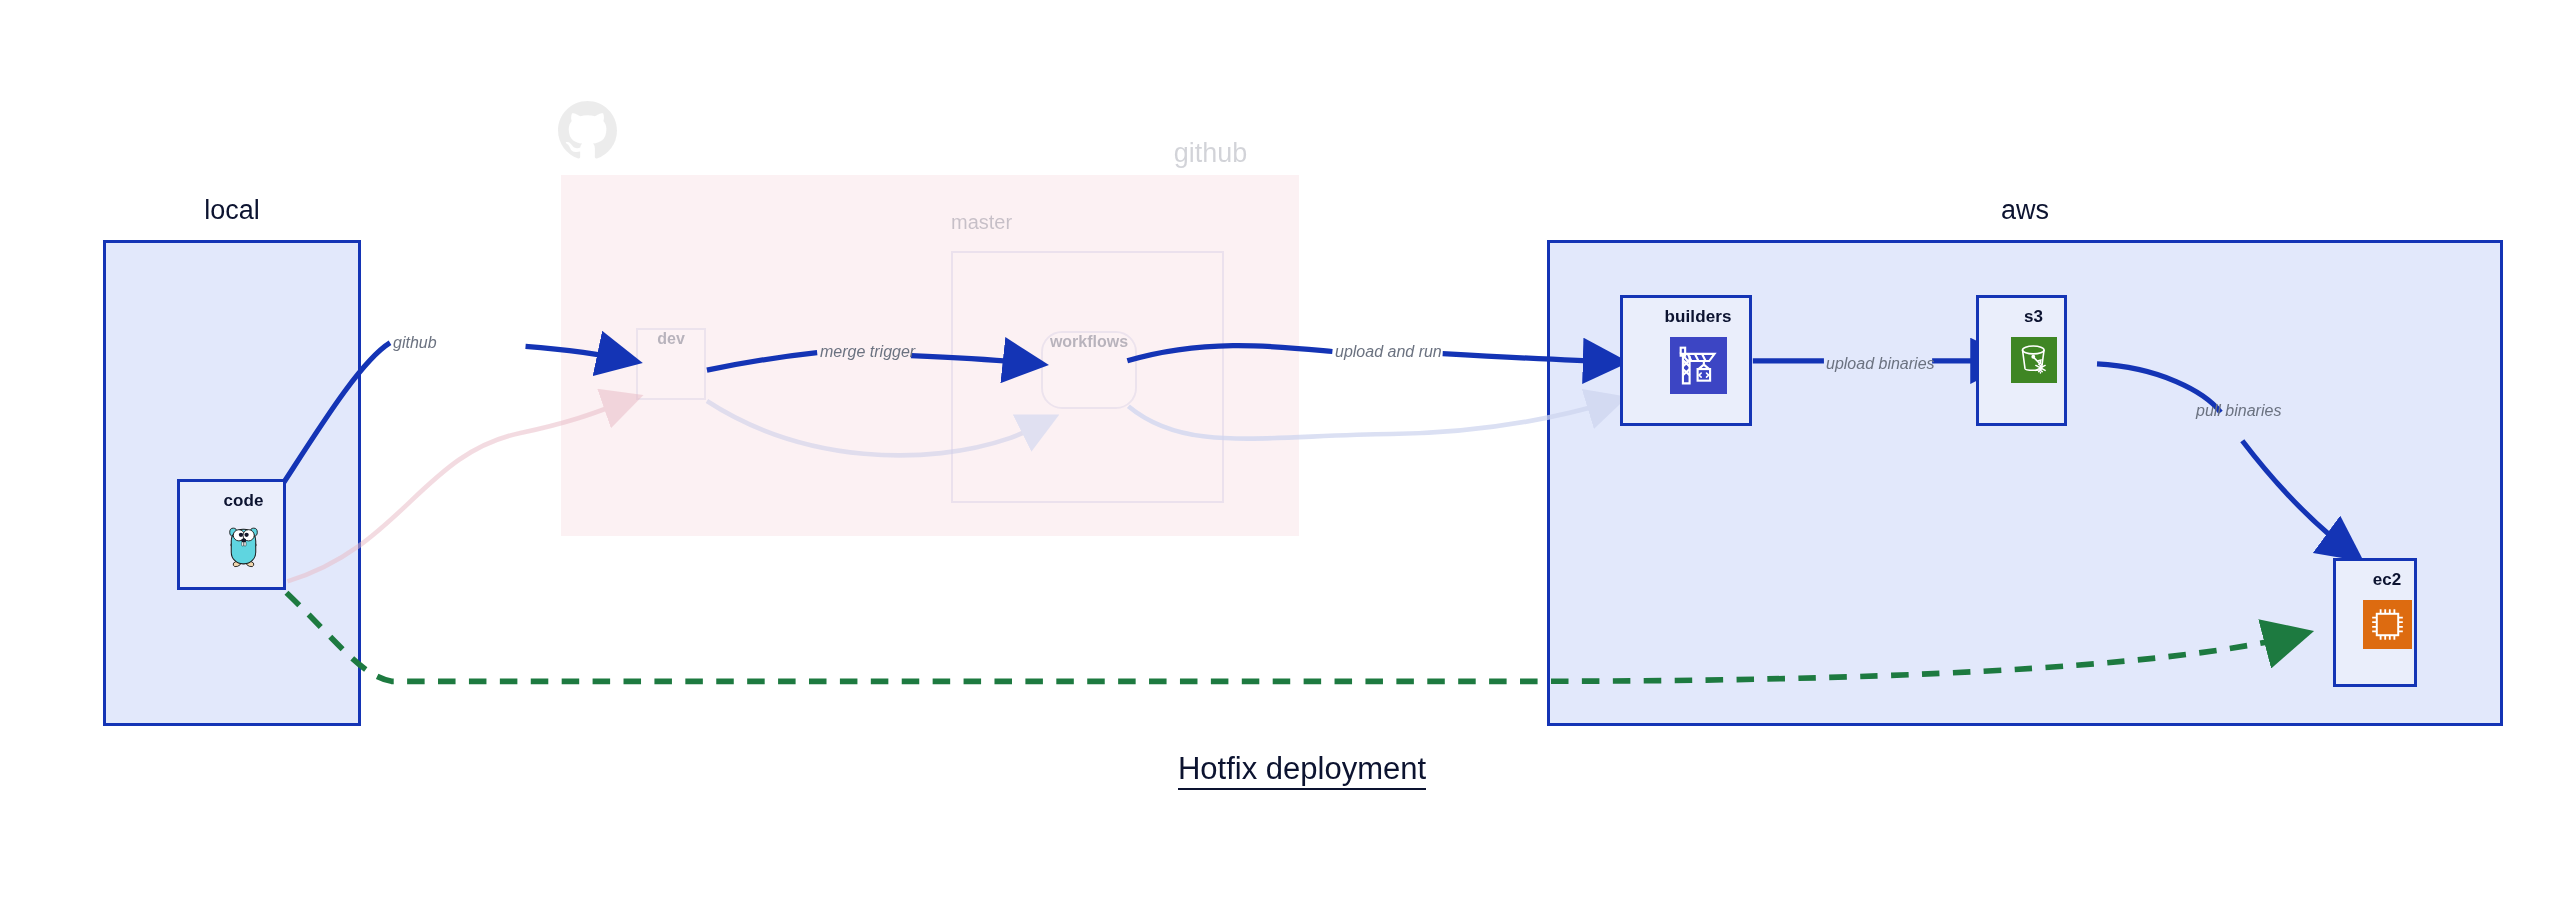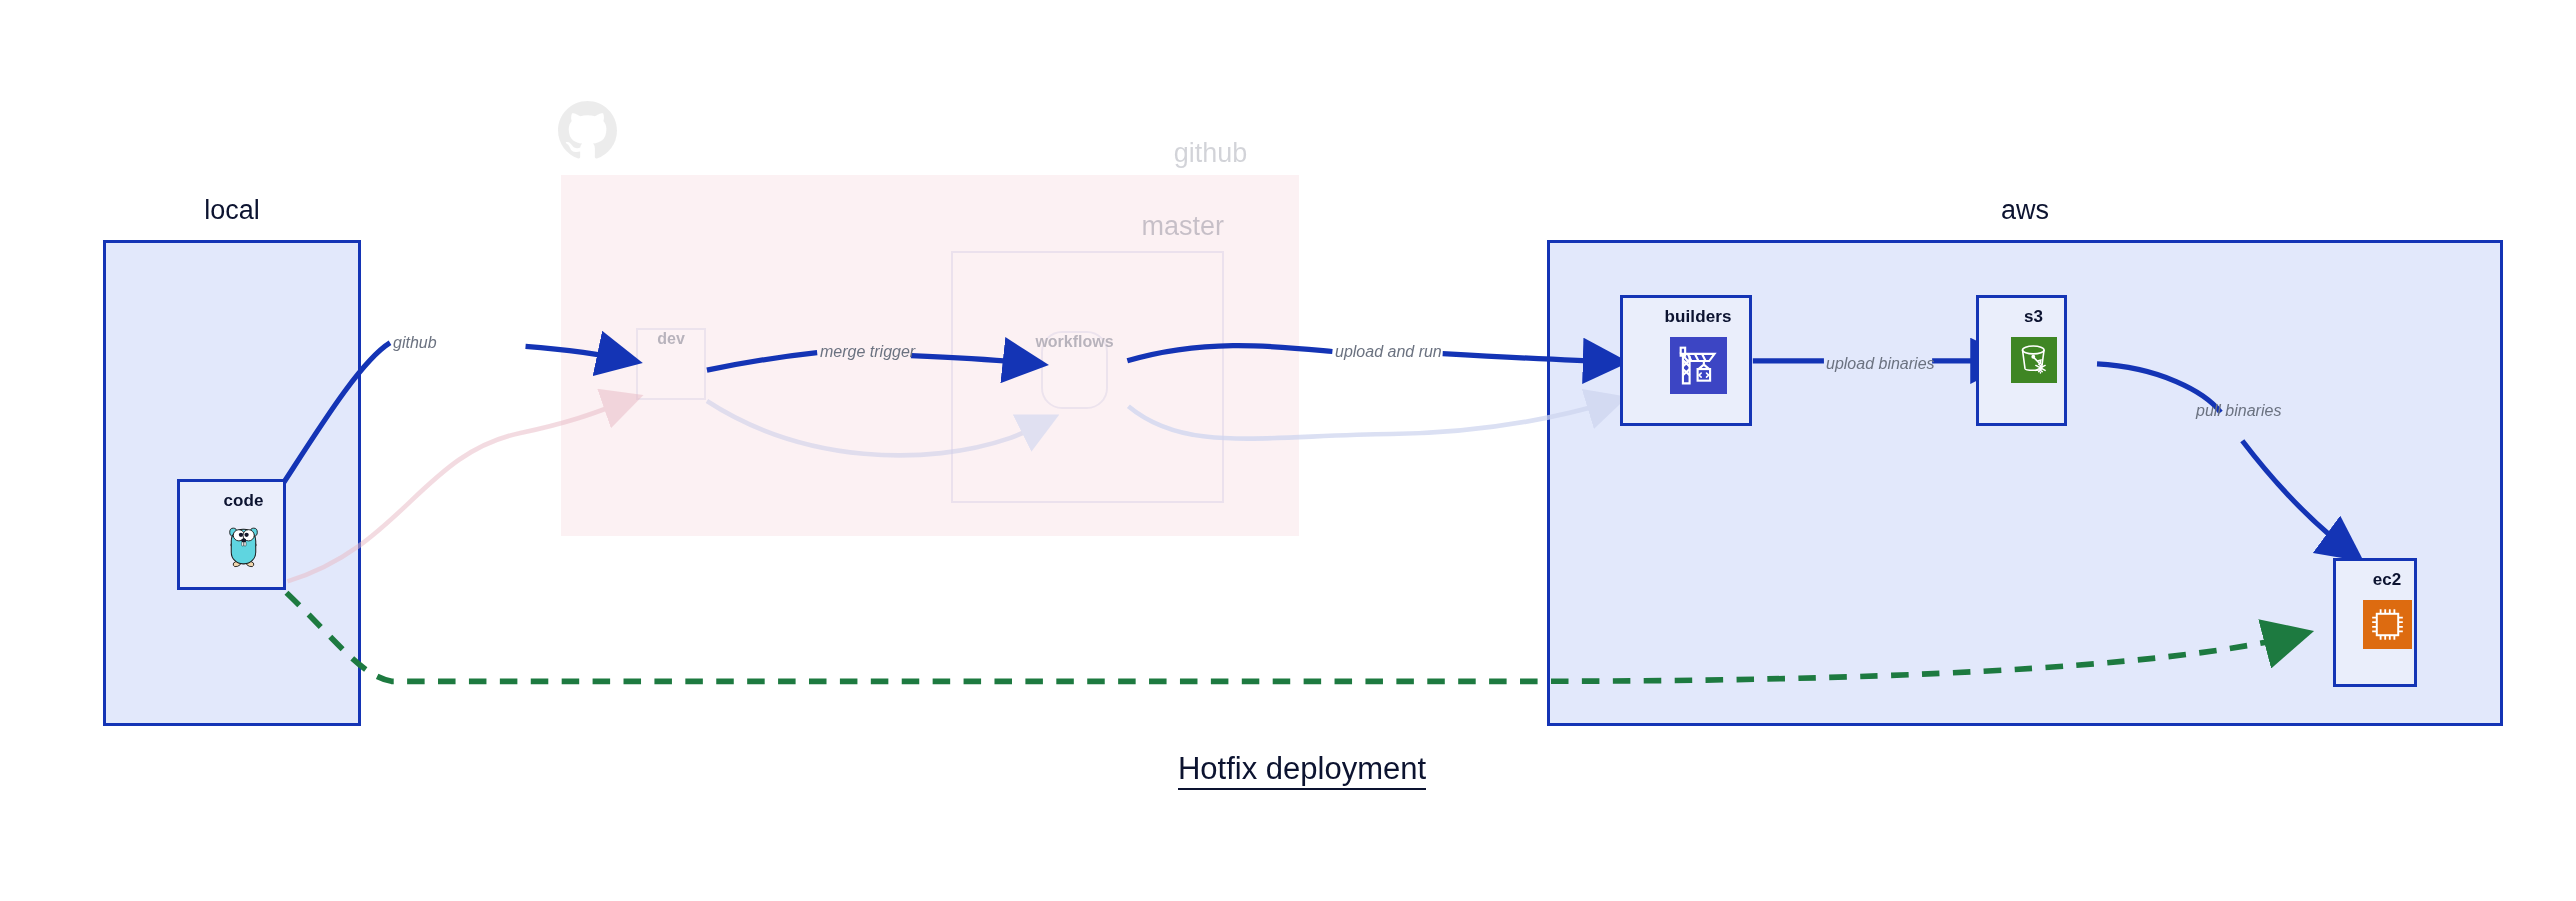--- a/index.html
+++ b/index.html
@@ -33,22 +33,22 @@
 
   
   .group-title{
     position:absolute;text-align:center;
     font-size:27px;color:#0c1330;white-space:nowrap;
     font-family:"Liberation Sans", sans-serif;
   }
   .t-local{left:103px;top:195px;width:258px;}
   .t-aws{left:1547px;top:195px;width:956px;}
   .t-github{left:1123px;top:138px;width:175px;text-align:center;color:#0c1330;opacity:.18;}
-  .t-master{position:absolute;left:951px;top:211px;width:273px;text-align:right;
-            font-size:27px;color:#0c1330;opacity:.22;}
+  .t-master{position:absolute;left:951px;top:211px;width:273px;text-align:left;
+            font-size:20px;color:#0c1330;opacity:.22;}
 
   
   .node{
     position:absolute;box-sizing:border-box;
     background:#eaeefb;border:3.6px solid #1434b5;
     display:flex;flex-direction:column;align-items:center;padding-left:24px;
   }
   .node .label{
     font-size:17px;font-weight:bold;color:#0c1330;
     margin-top:9.3px;letter-spacing:0.1px;
@@ -66,21 +66,21 @@
     position:absolute;box-sizing:border-box;
     background:rgba(255,255,255,.28);border:2.1px solid #d8d1e6;
     display:flex;flex-direction:column;align-items:center;justify-content:flex-start;
     opacity:.42;
   }
   .node-faded .label{
     font-size:16px;font-weight:bold;color:#5b5f72;
     font-family:"Liberation Sans", sans-serif;
   }
   .n-dev{left:636px;top:328px;width:70px;height:72px;}
-  .n-workflows{left:1041px;top:331px;width:67px;height:78px;border-radius:21px;}
+  .n-workflows{left:1041px;top:331px;width:96px;height:78px;border-radius:21px;}
 
   
   .octocat{position:absolute;left:558px;top:101px;width:59px;height:59px;opacity:.18;}
 
   
   .edge-label{
     position:absolute;font-style:italic;font-size:16px;color:#6b7280;
     white-space:nowrap;font-family:"Liberation Sans", sans-serif;
   }
   .l-commit{left:393px;top:334px;}

